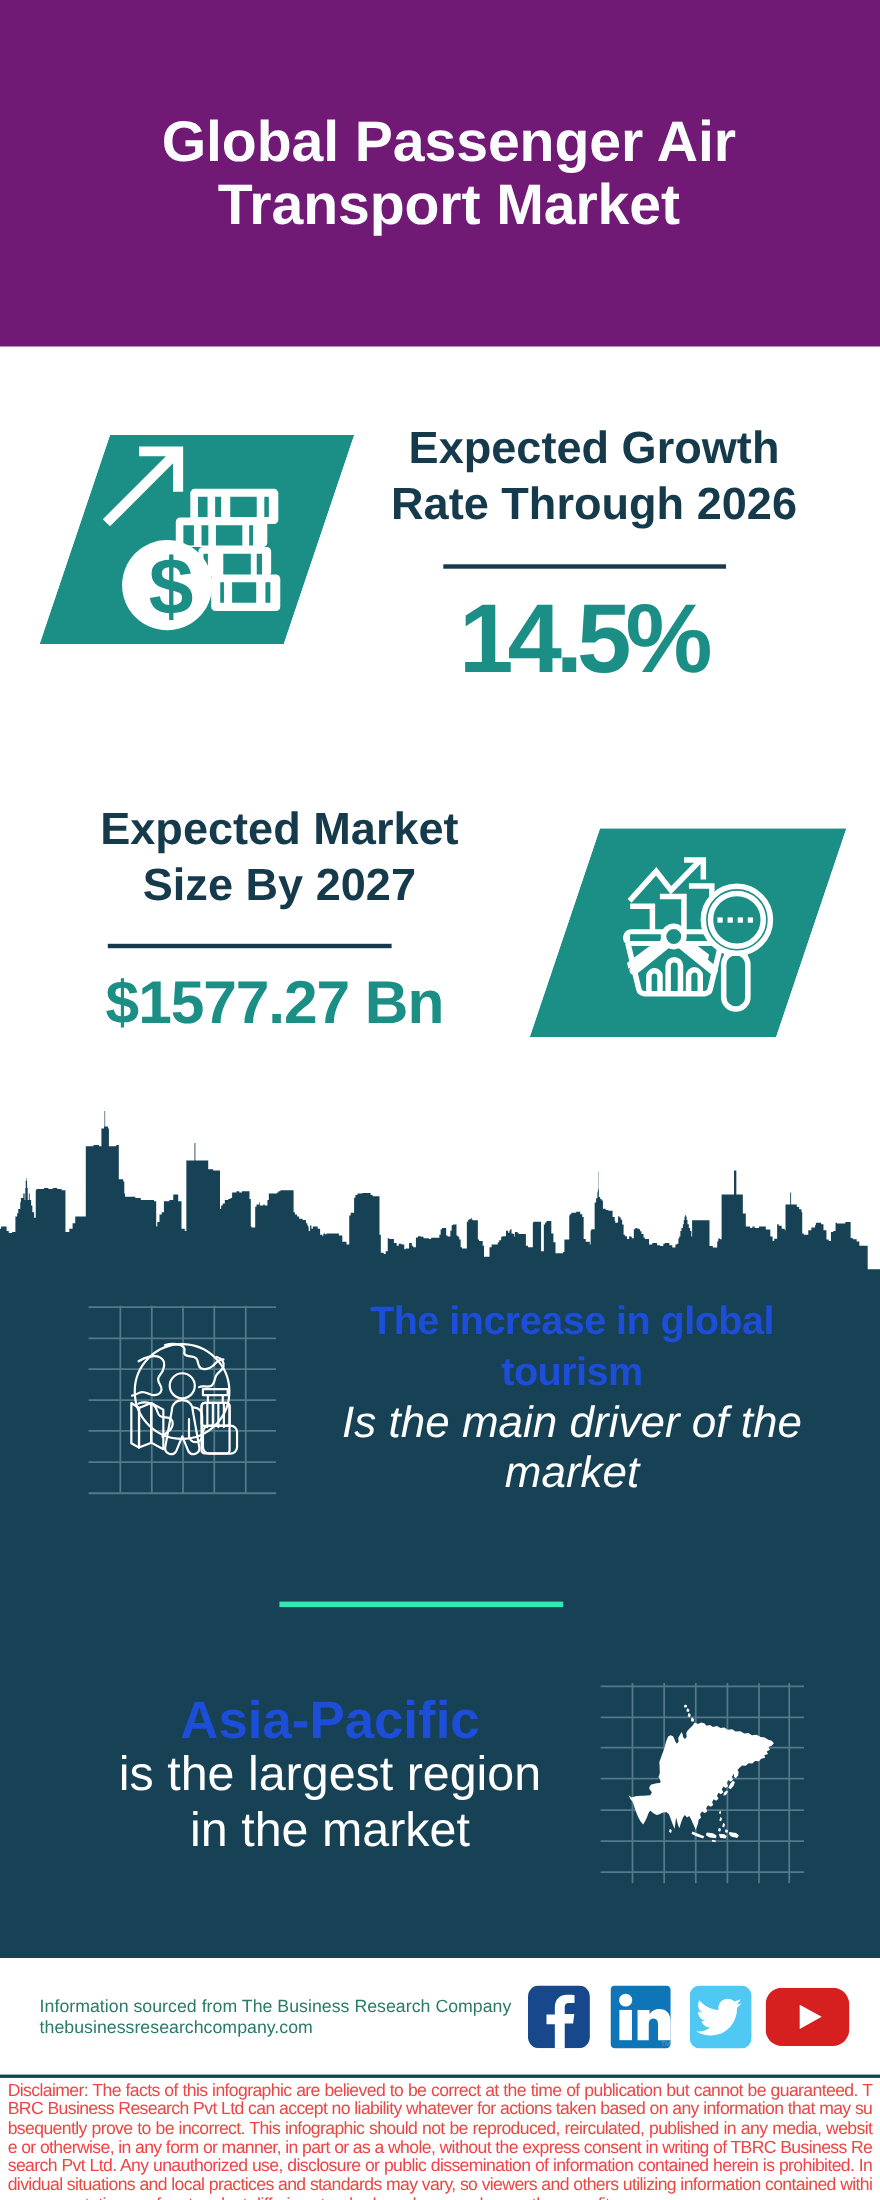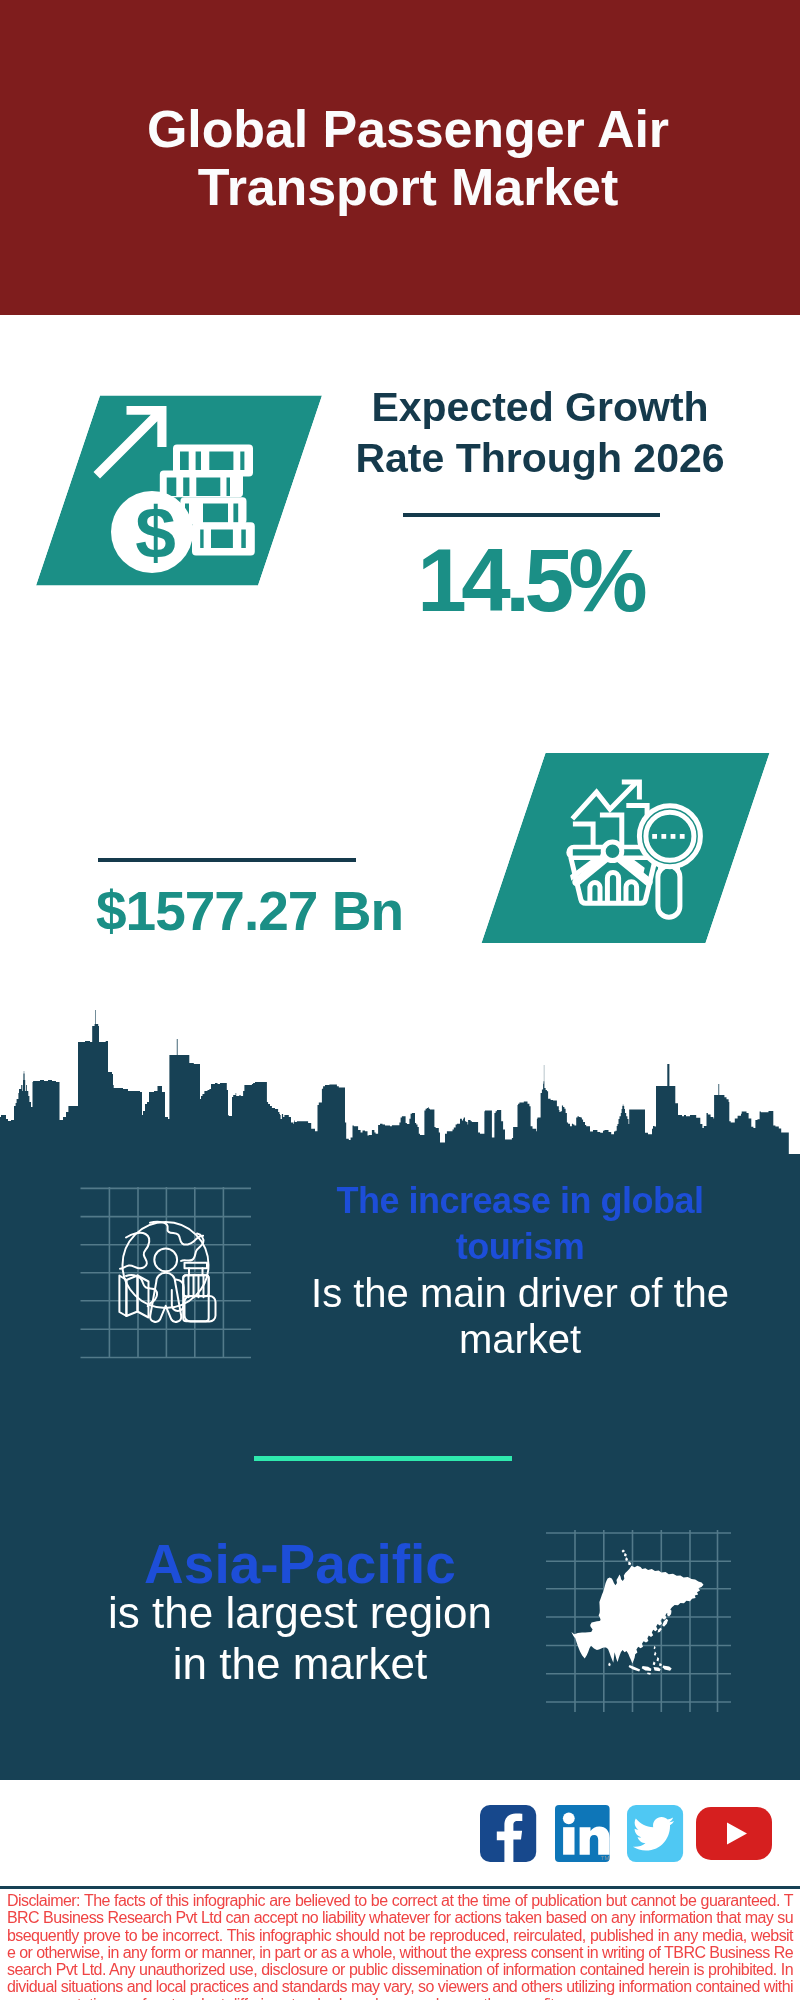--- a/index.html
+++ b/index.html
@@ -1,20 +1,20 @@
 <!DOCTYPE html>
 <html><head>
 <meta charset="utf-8">
 <style>
   html,body{margin:0;padding:0;}
   body{width:800px;height:2000px;background:#fff;font-family:"Liberation Sans",sans-serif;overflow:hidden;}
   .page{position:relative;width:800px;height:2000px;background:#fff;}
 
   
-  .header{position:absolute;left:0;top:0;width:800px;height:315px;background:#7f1d1d;}
+  .header{position:absolute;left:0;top:0;width:800px;height:315px;background:#701a75;}
   .header .title{position:absolute;left:8px;top:100px;width:800px;text-align:center;margin:0;color:#fbfcfd;
         font-size:52px;font-weight:bold;line-height:58px;letter-spacing:-0.1px;}
 
   
   .stat-head{color:#153a4c;font-size:41px;font-weight:bold;line-height:51px;text-align:center;}
   .rule{height:4px;background:#153a4c;}
   .stat-value{color:#1b8f86;font-weight:bold;text-align:center;}
 
   #growth-head{position:absolute;left:340px;top:382px;width:400px;}
   #growth-rule{position:absolute;left:403px;top:513px;width:257px;}
@@ -31,23 +31,23 @@
   
   .skyline{position:absolute;left:0;top:1010px;width:800px;height:770px;display:block;}
 
   .fact-icon{position:absolute;display:block;}
   .sep{position:absolute;left:254px;top:1456px;width:258px;height:5px;background:#2fe9ae;}
   .fact-title{color:#1d4ed8;font-weight:bold;}
   .fact-sub{color:#ffffff;}
   .fact-text{position:absolute;text-align:center;}
   #fact1-text{left:290px;top:1178px;width:460px;}
   #fact1-text .fact-title{font-size:36px;line-height:46px;letter-spacing:-0.5px;}
-  #fact1-text .fact-sub{font-size:40px;line-height:46px;}
+  #fact1-text .fact-sub{font-size:40px;line-height:46px;font-style:italic;}
   #fact2-text{left:70px;top:1541px;width:460px;}
-  #fact2-text .fact-title{font-size:55px;line-height:47px;}
+  #fact2-text .fact-title{font-size:48px;line-height:47px;}
   #fact2-text .fact-sub{font-size:44px;line-height:50.5px;}
 
   
   .src-text{position:absolute;left:36px;top:1815px;color:#2a7a68;font-size:16.1px;line-height:19px;letter-spacing:0.03px;}
   .social{position:absolute;}
   .hr{position:absolute;left:0;top:1886px;width:800px;height:3px;background:#174155;}
   .disclaimer{position:absolute;left:7px;top:1892px;width:786px;color:#ef4444;font-size:16px;line-height:17.3px;text-align:justify;letter-spacing:-0.56px;word-break:break-all;}
 </style>
 </head>
 <body>
@@ -148,20 +148,24 @@
 <g fill="#ffffff" stroke="none">
   <rect x="652.2" y="834" width="4.8" height="4.8"></rect>
   <rect x="661.4" y="834" width="4.8" height="4.8"></rect>
   <rect x="670.6" y="834" width="4.8" height="4.8"></rect>
   <rect x="679.8" y="834" width="4.8" height="4.8"></rect>
 </g>
 
     </g>
   </svg>
 
+  <div class="stat-head" id="size-head">
+    <span>Expected Market</span><br>
+    <span>Size By 2027</span>
+  </div>
   <div class="rule" id="size-rule"></div>
   <div class="stat-value" id="size-value">$1577.27 Bn</div>
 
   <svg class="skyline" width="800" height="770" viewBox="0 1010 800 770">
     <path d="M0 1162 L0 1117 L1 1117 L1 1115 L6 1115 L6 1119 L8 1119 L8 1121 L11 1121 L11 1120 L14 1120 L14 1106 L15.6 1106 L15.6 1103 L16.6 1103 L16.6 1099 L18.4 1099 L18.4 1093 L19 1093 L19 1089 L21.2 1089 L21.2 1085 L22.4 1085 L22.4 1091 L23 1091 L23 1080 L23.4 1080 L23.4 1073.5 L23.8 1073.5 L23.8 1071 L24.2 1071 L24.2 1073.5 L24.6 1073.5 L24.6 1080 L25.2 1080 L25.2 1091 L26.2 1091 L26.2 1085 L27 1085 L27 1091 L28.3 1091 L28.3 1096 L29.4 1096 L29.4 1102 L31 1102 L31 1107 L32.5 1107 L32.5 1082 L33.1 1082 L33.1 1081 L40 1081 L40 1080 L44 1080 L44 1081 L48 1081 L48 1080 L52 1080 L52 1081 L56 1081 L56 1082 L59.5 1082 L59.5 1120 L63 1120 L63 1117 L66 1117 L66 1112 L68.4 1112 L68.4 1106 L78 1106 L78 1042 L85 1042 L85 1041 L90 1041 L90 1042 L92.2 1042 L92.2 1026 L94.6 1026 L94.6 1024 L95 1024 L95 1010 L95.6 1010 L95.6 1024 L98.2 1024 L98.2 1026 L99 1026 L99 1042 L105.7 1042 L105.7 1041 L108 1041 L108 1072 L112 1072 L112 1074 L113 1074 L113 1085 L113.7 1085 L113.7 1088 L123 1088 L123 1089 L128 1089 L128 1091 L129 1091 L129 1091 L140 1091 L140 1092 L142 1092 L142 1115 L143 1115 L143 1111 L145 1111 L145 1104 L147 1104 L147 1102 L149 1102 L149 1092 L154 1092 L154 1091 L157.5 1091 L157.5 1086 L162 1086 L162 1092 L165 1092 L165 1117 L168 1117 L168 1119 L169.4 1119 L169.4 1055 L176.6 1055 L176.6 1055 L176.8 1055 L176.8 1039 L177.4 1039 L177.4 1039 L177.6 1039 L177.6 1055 L189.3 1055 L189.3 1063 L193.8 1063 L193.8 1064 L200 1064 L200 1099 L201 1099 L201 1096 L202.5 1096 L202.5 1094 L204.4 1094 L204.4 1091 L207.5 1091 L207.5 1090 L209.4 1090 L209.4 1089 L211 1089 L211 1084 L215 1084 L215 1083 L217.5 1083 L217.5 1084 L220 1084 L220 1083 L226.8 1083 L226.8 1090 L228 1090 L228 1115 L228.7 1115 L228.7 1116 L232 1116 L232 1097 L233.2 1097 L233.2 1095 L235.6 1095 L235.6 1093 L236.2 1093 L236.2 1096 L239.4 1096 L239.4 1095 L240.6 1095 L240.6 1096 L243.1 1096 L243.1 1091 L244.4 1091 L244.4 1085 L251.9 1085 L251.9 1084 L253.1 1084 L253.1 1083 L255 1083 L255 1082 L256.9 1082 L256.9 1082 L266.9 1082 L266.9 1102 L268.1 1102 L268.1 1104 L270 1104 L270 1106 L271.9 1106 L271.9 1108 L275 1108 L275 1109 L278.1 1109 L278.1 1112 L279.4 1112 L279.4 1114 L280 1114 L280 1115 L280.6 1115 L280.6 1119 L281.9 1119 L281.9 1114 L283.1 1114 L283.1 1117 L284.4 1117 L284.4 1115 L288.8 1115 L288.8 1117 L291 1117 L291 1122.5 L293.1 1122.5 L293.1 1123.8 L293.8 1123.8 L293.8 1122 L294.4 1122 L294.4 1120.6 L295 1120.6 L295 1122 L296.9 1122 L296.9 1121.3 L308.1 1121.3 L308.1 1123.1 L311.2 1123.1 L311.2 1128.8 L315 1128.8 L315 1131.3 L317.5 1131.3 L317.5 1105 L318.8 1105 L318.8 1102.5 L321.9 1102.5 L321.9 1088.8 L323.1 1088.8 L323.1 1086.3 L325 1086.3 L325 1085 L329.4 1085 L329.4 1084.6 L336.9 1084.6 L336.9 1086.3 L338.8 1086.3 L338.8 1087.5 L345 1087.5 L345 1122.5 L346.2 1122.5 L346.2 1138.8 L348.8 1138.8 L348.8 1140 L350.6 1140 L350.6 1137.5 L352.5 1137.5 L352.5 1125.6 L353.8 1125.6 L353.8 1126.3 L358.1 1126.3 L358.1 1130 L360.6 1130 L360.6 1132.5 L362.5 1132.5 L362.5 1130.6 L365 1130.6 L365 1131.3 L367.5 1131.3 L367.5 1135.6 L368.8 1135.6 L368.8 1135 L371.9 1135 L371.9 1130 L374.4 1130 L374.4 1132.5 L375.6 1132.5 L375.6 1133.8 L378.1 1133.8 L378.1 1125 L380 1125 L380 1123.8 L382.5 1123.8 L382.5 1124.4 L385 1124.4 L385 1125.6 L390 1125.6 L390 1126.3 L391.9 1126.3 L391.9 1125.3 L399.4 1125.3 L399.4 1122.5 L400.6 1122.5 L400.6 1117.5 L401.9 1117.5 L401.9 1116.3 L405.6 1116.3 L405.6 1123.1 L406.9 1123.1 L406.9 1124 L409.4 1124 L409.4 1118.8 L410.6 1118.8 L410.6 1113.8 L411.9 1113.8 L411.9 1113.1 L415 1113.1 L415 1123.1 L416.2 1123.1 L416.2 1124.4 L417.5 1124.4 L417.5 1126.9 L418.8 1126.9 L418.8 1133.8 L420 1133.8 L420 1135 L424.4 1135 L424.4 1110.6 L425.6 1110.6 L425.6 1108.8 L426.9 1108.8 L426.9 1108.1 L428.1 1108.1 L428.1 1107.3 L428.8 1107.3 L428.8 1108.8 L430 1108.8 L430 1109.4 L434.4 1109.4 L434.4 1126.9 L435.6 1126.9 L435.6 1128.1 L438.8 1128.1 L438.8 1132.5 L440 1132.5 L440 1142.5 L445 1142.5 L445 1133.8 L446.9 1133.8 L446.9 1131.3 L452.5 1131.3 L452.5 1129.4 L453.8 1129.4 L453.8 1127.5 L455.6 1127.5 L455.6 1124.4 L456.9 1124.4 L456.9 1123.8 L460 1123.8 L460 1118.8 L461.9 1118.8 L461.9 1120.6 L463.1 1120.6 L463.1 1118.8 L463.8 1118.8 L463.8 1117.5 L465 1117.5 L465 1121.3 L466.2 1121.3 L466.2 1121.9 L467.5 1121.9 L467.5 1124.4 L468.1 1124.4 L468.1 1120 L470.6 1120 L470.6 1121.3 L471.9 1121.3 L471.9 1121.9 L478.1 1121.9 L478.1 1132.5 L480 1132.5 L480 1133.8 L484.4 1133.8 L484.4 1111.3 L485 1111.3 L485 1110.6 L491.9 1110.6 L491.9 1137.5 L494.4 1137.5 L494.4 1113.1 L495.6 1113.1 L495.6 1111.3 L496.9 1111.3 L496.9 1110 L501.2 1110 L501.2 1121.3 L503.1 1121.3 L503.1 1129.4 L505 1129.4 L505 1139.4 L511.9 1139.4 L511.9 1138.1 L513.1 1138.1 L513.1 1126.9 L517.5 1126.9 L517.5 1105 L518.1 1105 L518.1 1103.8 L519.4 1103.8 L519.4 1102.5 L523.8 1102.5 L523.8 1101.5 L527.5 1101.5 L527.5 1103.8 L529.4 1103.8 L529.4 1106.3 L530.6 1106.3 L530.6 1126.3 L532.5 1126.3 L532.5 1128.8 L536.2 1128.8 L536.2 1131.3 L536.9 1131.3 L536.9 1118.8 L537.5 1118.8 L537.5 1117.5 L540.6 1117.5 L540.6 1093.1 L541.9 1093.1 L541.9 1089.4 L543.1 1089.4 L543.1 1083.8 L543.5 1083.8 L543.5 1081.3 L543.9 1081.3 L543.9 1065 L544.2 1065 L544.2 1081.3 L544.4 1081.3 L544.4 1088.1 L545.6 1088.1 L545.6 1090 L546.9 1090 L546.9 1091.3 L548.1 1091.3 L548.1 1098.8 L550.6 1098.8 L550.6 1100 L553.1 1100 L553.1 1100.6 L556.9 1100.6 L556.9 1106.3 L558.8 1106.3 L558.8 1110 L559.4 1110 L559.4 1111.9 L560.6 1111.9 L560.6 1111.3 L561.9 1111.3 L561.9 1105.6 L563.1 1105.6 L563.1 1106.9 L564.4 1106.9 L564.4 1108.8 L565.6 1108.8 L565.6 1113.1 L566.9 1113.1 L566.9 1122.5 L568.1 1122.5 L568.1 1123.8 L570 1123.8 L570 1126.3 L571.9 1126.3 L571.9 1123.8 L573.1 1123.8 L573.1 1124.4 L574.4 1124.4 L574.4 1125.6 L576.2 1125.6 L576.2 1117.5 L577.5 1117.5 L577.5 1116.3 L578.8 1116.3 L578.8 1116.9 L580.6 1116.9 L580.6 1117.5 L581.9 1117.5 L581.9 1119.4 L583.1 1119.4 L583.1 1121.9 L585 1121.9 L585 1125 L586.2 1125 L586.2 1126.3 L590 1126.3 L590 1131.4 L593 1131.4 L593 1130 L597.4 1130 L597.4 1132.1 L600.2 1132.1 L600.2 1132.8 L603 1132.8 L603 1130.7 L604.4 1130.7 L604.4 1130 L608.5 1130 L608.5 1132.1 L611.2 1132.1 L611.2 1134.2 L614 1134.2 L614 1131.4 L615.4 1131.4 L615.4 1130.7 L616.7 1130.7 L616.7 1126 L617.5 1126 L617.5 1124 L618.5 1124 L618.5 1119 L619.5 1119 L619.5 1116.3 L620.8 1116.3 L620.8 1113 L621.6 1113 L621.6 1109 L622.3 1109 L622.3 1106 L622.8 1106 L622.8 1104.6 L623.4 1104.6 L623.4 1106 L624.2 1106 L624.2 1109 L625 1109 L625 1113 L626.2 1113 L626.2 1116.3 L627.4 1116.3 L627.4 1119 L628.5 1119 L628.5 1124 L629.2 1124 L629.2 1109.4 L645 1109.4 L645 1132.8 L648 1132.8 L648 1134.2 L652 1134.2 L652 1128.7 L653 1128.7 L653 1125.9 L654.5 1125.9 L654.5 1126.6 L656 1126.6 L656 1086 L666 1086 L666 1086 L667.3 1086 L667.3 1064 L668.1 1064 L668.1 1064 L669.4 1064 L669.4 1086 L675.3 1086 L675.3 1103.2 L678 1103.2 L678 1114.9 L682 1114.9 L682 1116.3 L684 1116.3 L684 1114.9 L686 1114.9 L686 1116.3 L690 1116.3 L690 1115.1 L696.2 1115.1 L696.2 1117.8 L700.3 1117.8 L700.3 1124 L702.4 1124 L702.4 1128.1 L703.8 1128.1 L703.8 1126.1 L706.5 1126.1 L706.5 1113 L707.9 1113 L707.9 1114.4 L710.6 1114.4 L710.6 1117.1 L713.4 1117.1 L713.4 1118.5 L714.1 1118.5 L714.1 1095.1 L718.2 1095.1 L718.2 1095.1 L718.4 1095.1 L718.4 1084.1 L719 1084.1 L719 1084.1 L719.2 1084.1 L719.2 1095.1 L724.4 1095.1 L724.4 1097.2 L726.5 1097.2 L726.5 1099.3 L728.6 1099.3 L728.6 1102 L729.3 1102 L729.3 1121.3 L730.7 1121.3 L730.7 1122.6 L734.8 1122.6 L734.8 1118.5 L737.6 1118.5 L737.6 1115.8 L741 1115.8 L741 1113.7 L741.7 1113.7 L741.7 1111.6 L746.5 1111.6 L746.5 1113 L748.6 1113 L748.6 1118.5 L751.3 1118.5 L751.3 1126.8 L753.4 1126.8 L753.4 1128.1 L755.4 1128.1 L755.4 1119.9 L757.5 1119.9 L757.5 1119.2 L759.6 1119.2 L759.6 1111.6 L760.9 1111.6 L760.9 1112.3 L768.5 1112.3 L768.5 1110.9 L773.3 1110.9 L773.3 1125.4 L774.5 1125.4 L774.5 1125.6 L775.4 1125.6 L775.4 1126.6 L778.8 1126.6 L778.8 1128.6 L781.2 1128.6 L781.2 1132.4 L788.8 1132.4 L788.8 1153.9 L800 1153.9 L800 1153.9 L800 1153.9 L800 1162 Z" fill="#174155"></path>
     <rect x="0" y="1160" width="800" height="620" fill="#174155"></rect>
   </svg>
 
   <svg class="fact-icon" id="tourism-icon" style="left:80px;top:1185px" width="190" height="190" viewBox="80 1185 190 190">
 <g stroke="#5e8494" stroke-width="1.6" opacity="0.85">
@@ -295,20 +299,24 @@
 L590.2 1625.0 L591.6 1622.4 L593.9 1621.9 L597.0 1621.2 L599.6 1620.9 L600.6 1620.1
 L599.8 1617.2 L598.6 1615.5 L599.6 1612.9 L599.8 1610.8 L599.6 1605.6 L599.4 1601.9
 L601.0 1597.6 L602.0 1594.5 L603.5 1590.9 L604.6 1586.8 L605.6 1583.1 L606.6 1580.5
 L607.6 1578.4 L609.7 1577.4 L611.8 1578.4 L612.9 1580.5 L613.9 1583.1 L615.4 1585.2
 L617.0 1583.1 L616.5 1579.9 L618.1 1577.3 L619.5 1574.6 L620.6 1576.7 L621.1 1579.3
 L622.7 1580.9 L624.3 1578.8 L623.8 1575.6 L625.3 1573.0 L627.4 1570.9 L629.5 1568.8 Z"></path>
 </g>
 
   </svg>
 
+  <div class="src-text" id="src-text">
+    <div>Information sourced from The Business Research Company</div>
+    <div>thebusinessresearchcompany.com</div>
+  </div>
 
   <svg class="social" id="soc-fb" style="left:480px;top:1805px" width="57" height="57" viewBox="0 0 57 57">
     <rect x="0" y="0" width="56.2" height="57" rx="10" fill="#17488c"></rect>
     <path d="M33.4 57 V34.6 h7.6 l1.1 -8.8 h-8.7 v-5.6 c0 -2.5 0.7 -4.2 4.3 -4.2 h4.6 V8.8 c-0.8 -0.1 -3.5 -0.3 -6.7 -0.3
              c-6.6 0 -11.2 4 -11.2 11.4 v6.5 h-7.6 v8.8 h7.6 V57 z" fill="#ffffff"></path>
   </svg>
   <svg class="social" id="soc-li" style="left:555px;top:1805px" width="58" height="58" viewBox="0 0 58 58">
     <rect x="0" y="0" width="54.6" height="57.1" rx="4" fill="#0e76b8"></rect>
     <circle cx="13.8" cy="13.3" r="5.9" fill="#ffffff"></circle>
     <rect x="8.1" y="22.2" width="11.4" height="27.5" fill="#ffffff"></rect>

